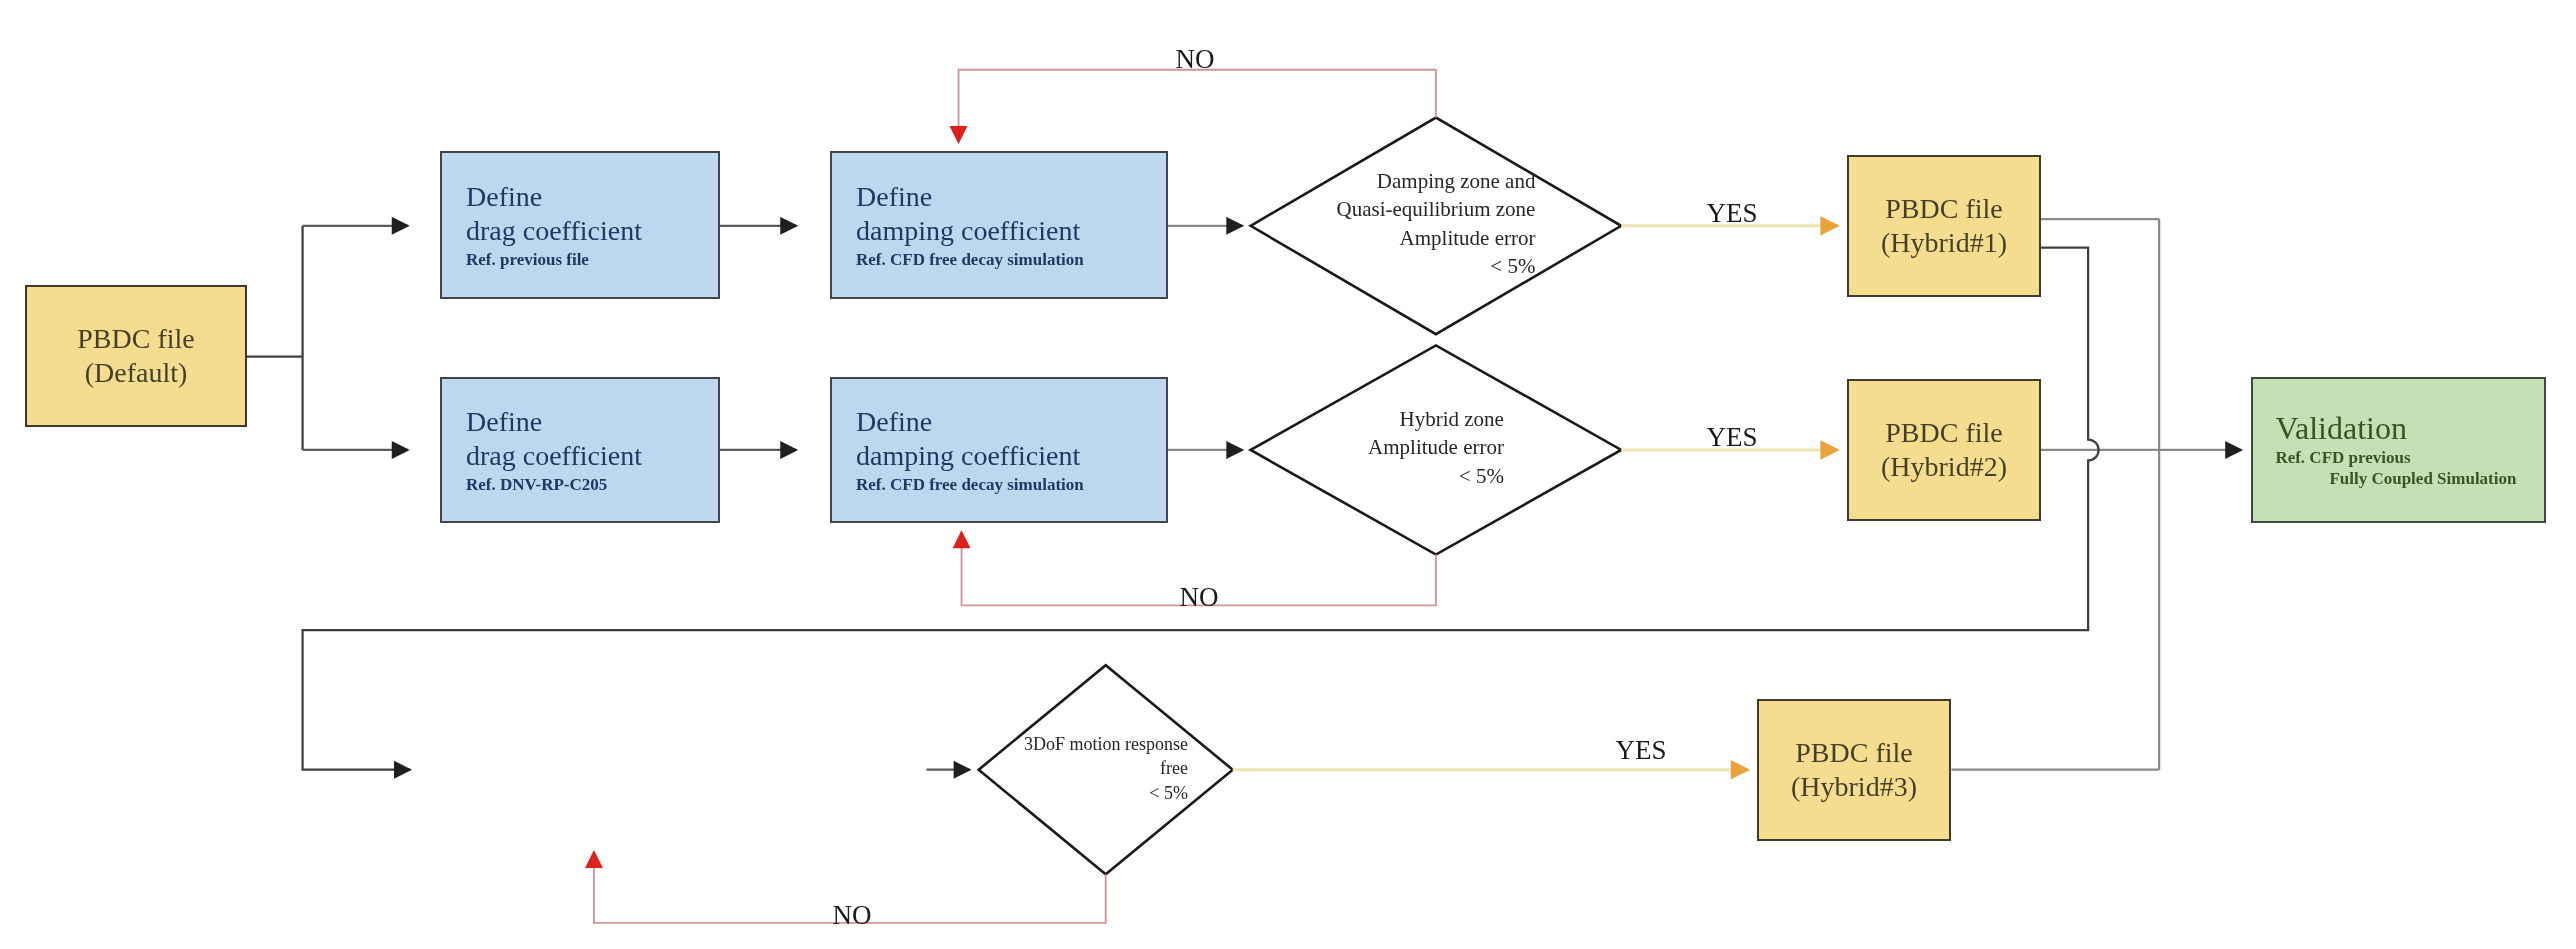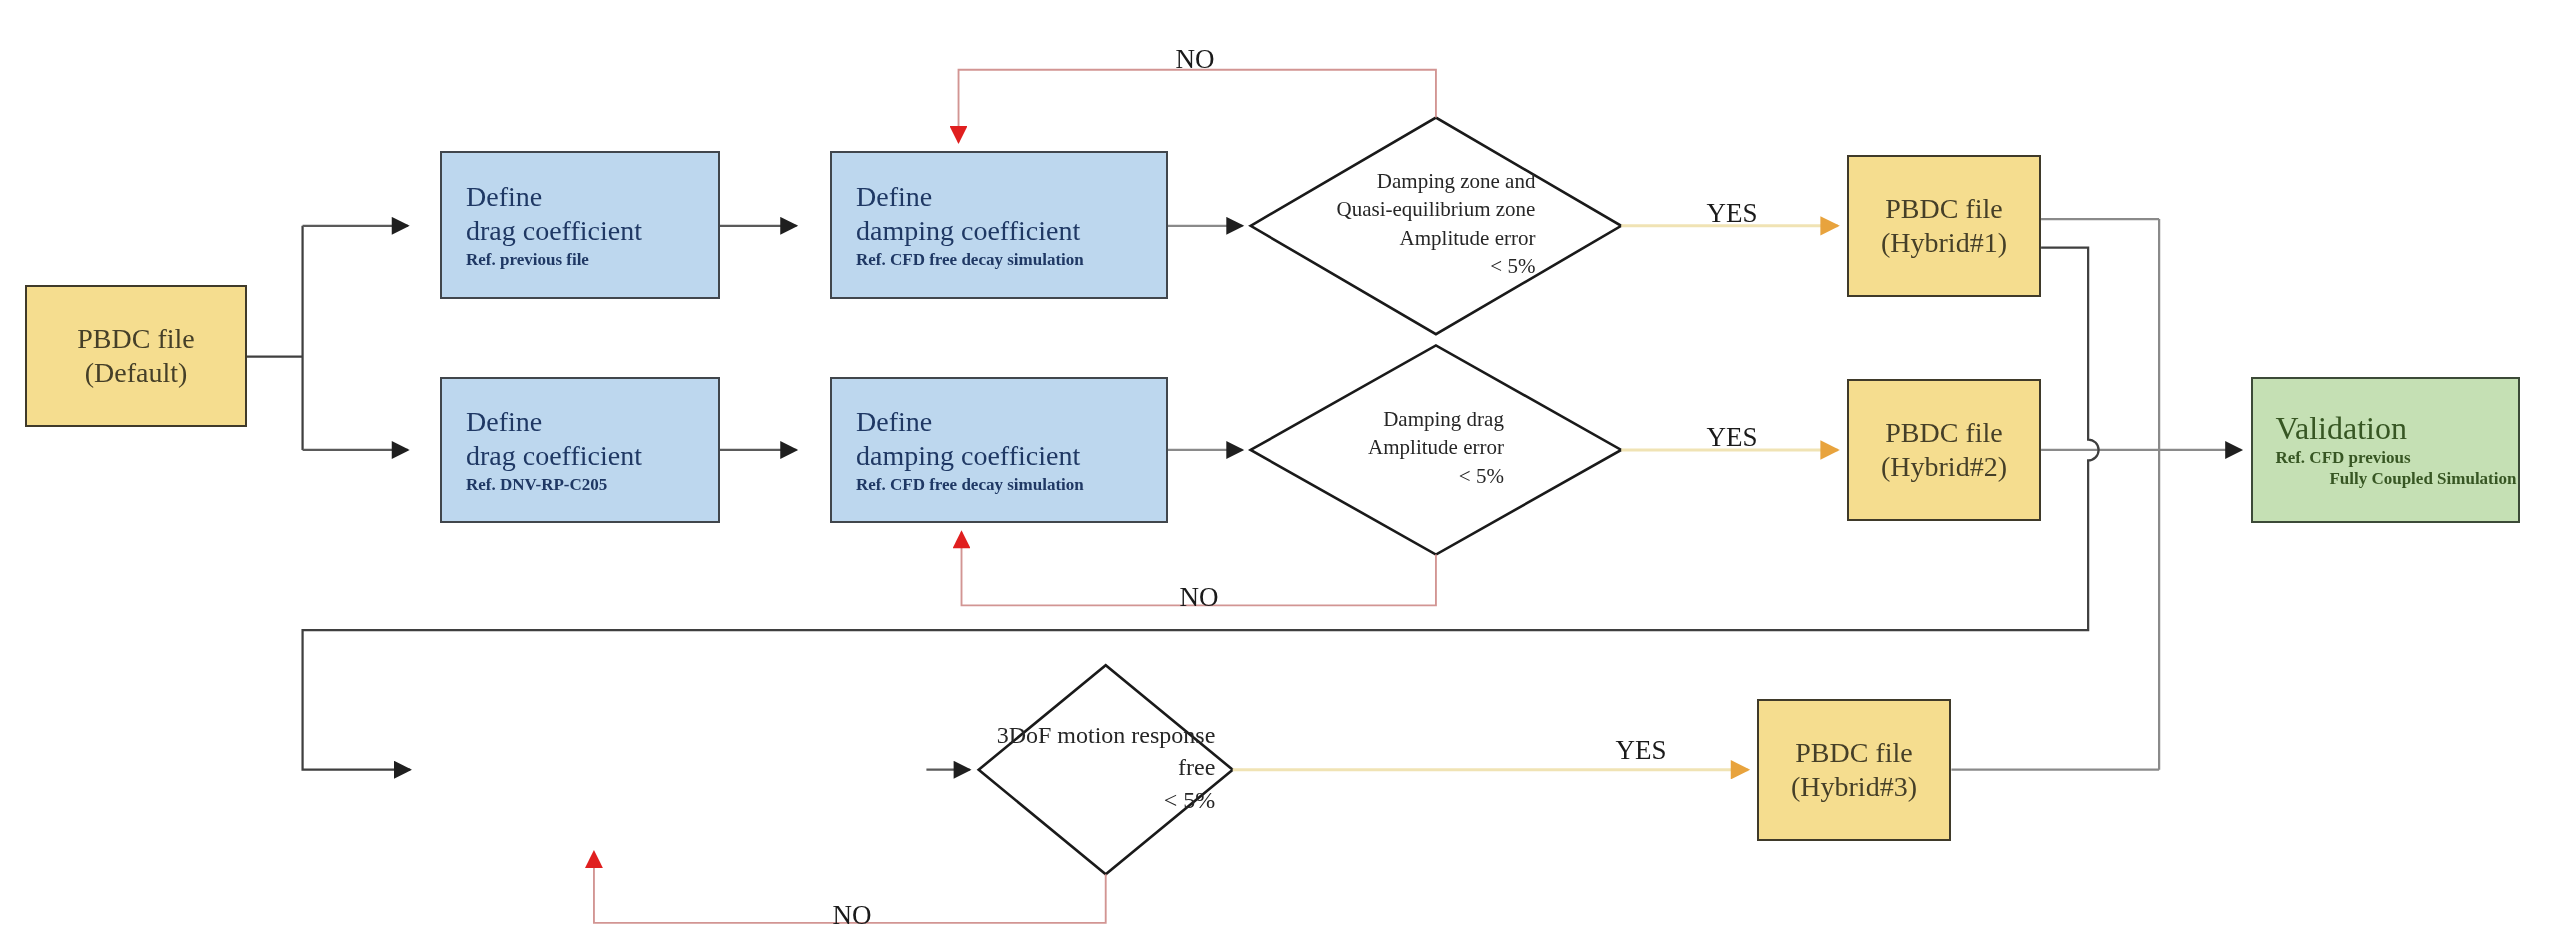--- a/index.html
+++ b/index.html
@@ -19,21 +19,21 @@
   .node.yellow{background:var(--c-node_yellow,#F5DD8F);border-color:#3f3a2a;color:var(--c-text_yellow,#453f28);
         align-items:center;text-align:center;}
   .node.green{background:var(--c-node_green,#C5E0B4);border-color:#3c4a38;color:var(--c-text_green,#375623);
         align-items:flex-start;padding-left:22.4px;}
   .nl{font-size:28px;line-height:1.22;white-space:nowrap;}
   .nl.big{font-size:32px;line-height:1.15;}
   .nref{font-size:17px;font-weight:bold;line-height:1.25;white-space:nowrap;}
   .nref.indent{padding-left:54px;}
   .dlabel{position:absolute;z-index:2;transform:translate(-50%,-50%);text-align:right;
           color:#262626;font-size:21px;line-height:1.35;white-space:nowrap;}
-  .dlabel.small{font-size:24px;}
+  .dlabel.small{font-size:18px;}
   .elabel{position:absolute;z-index:2;transform:translate(-50%,-50%);color:#1a1a1a;
           font-size:27px;white-space:nowrap;margin-top:16px;}
 </style>
 </head>
 <body>
 
 <div class="canvas">
 
   <svg class="wires" width="2576" height="950" viewBox="0 0 3448 1271">
     <defs>
@@ -115,35 +115,35 @@
   <div class="node yellow" style="left:1847px;top:379px;width:194px;height:142px">
     <div class="nl">PBDC file</div>
     <div class="nl">(Hybrid#2)</div>
   </div>
 
   <div class="node yellow" style="left:1757px;top:699px;width:194px;height:142px">
     <div class="nl">PBDC file</div>
     <div class="nl">(Hybrid#3)</div>
   </div>
 
-  <div class="node green" style="left:2251px;top:377px;width:269px;height:146px">
+  <div class="node green" style="left:2251px;top:377px;width:295px;height:146px">
     <div class="nl big">Validation</div>
     <div class="nref">Ref. CFD previous</div>
     <div class="nref indent">Fully Coupled Simulation</div>
   </div>
 
   <div class="dlabel" style="left:1436px;top:224px">
     <div>Damping zone and</div>
     <div>Quasi-equilibrium zone</div>
     <div>Amplitude error</div>
     <div>&lt; 5%</div>
   </div>
 
   <div class="dlabel" style="left:1436px;top:448px">
-    <div>Damping drag</div>
+    <div>Hybrid zone</div>
     <div>Amplitude error</div>
     <div>&lt; 5%</div>
   </div>
 
   <div class="dlabel small" style="left:1106px;top:768px">
     <div>3DoF motion response</div>
     <div>free</div>
     <div>&lt; 5%</div>
   </div>
 

